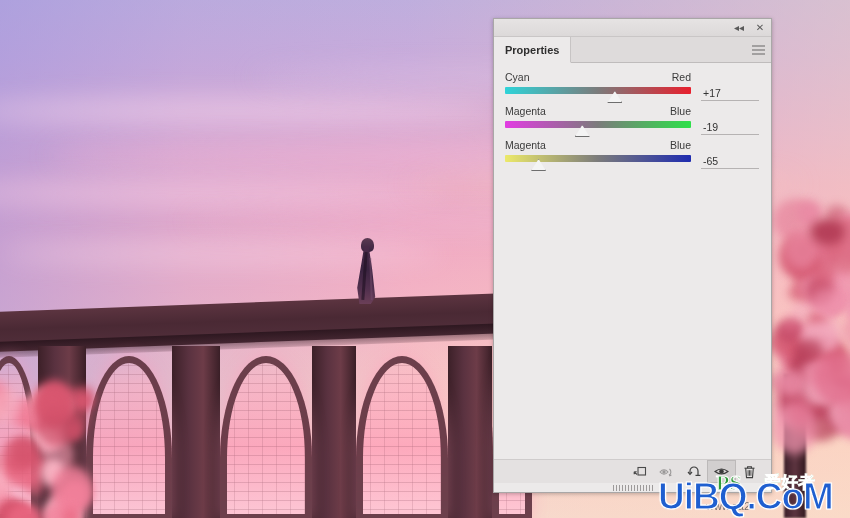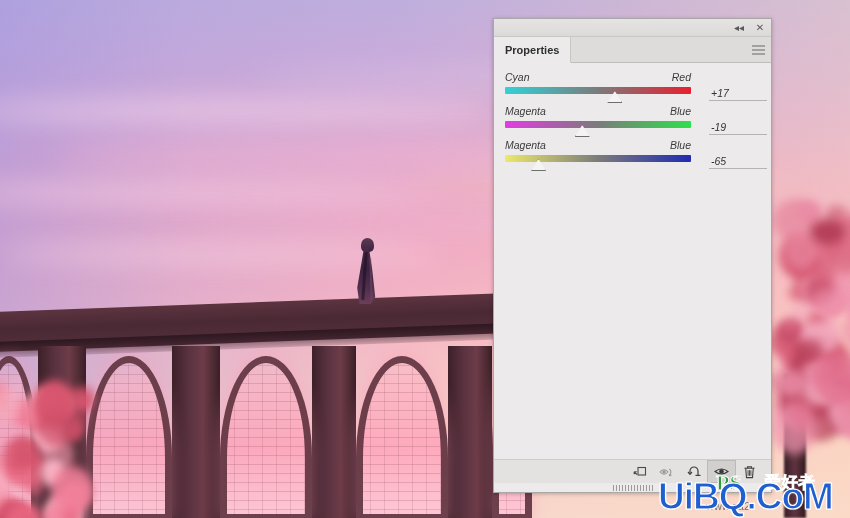--- a/index.html
+++ b/index.html
@@ -156,21 +156,21 @@
   .tone-row{display:flex;align-items:center;gap:7px;padding:9px 12px 4px 11px;}
   .tone-label{font-size:11px;color:#3b3b3b;}
   .tone-select{
     flex:1;height:18px;background:#fbfdff;border:1px solid #7d9cb5;
     display:flex;align-items:center;justify-content:space-between;
     padding:0 5px 0 7px;font-size:11px;color:#222;cursor:pointer;border-radius:1px;
   }
   .caret{width:0;height:0;border-left:4px solid transparent;border-right:4px solid transparent;
     border-top:4px solid #7da0bb;}
 
-  .sliders{padding:6px 4px 0 0;font-style:italic;}
+  .sliders{padding:6px 12px 0 0;}
   .slider-block{padding:2px 12px 2px 11px;position:relative;}
   .sl-labels{display:flex;justify-content:space-between;font-size:10.5px;color:#3b3b3b;
     width:186px;margin-bottom:2px;}
   .sl-track-wrap{position:relative;width:186px;height:16px;}
   .sl-track{position:absolute;top:2px;left:0;width:186px;height:7px;border-radius:1px;}
   .sl-thumb{
     position:absolute;top:6px;width:13px;height:10px;margin-left:-6.5px;
     background:#f4f4f4;border:1px solid #6e6e6e;
     clip-path:polygon(50% 0%,100% 100%,0% 100%);cursor:pointer;
   }

